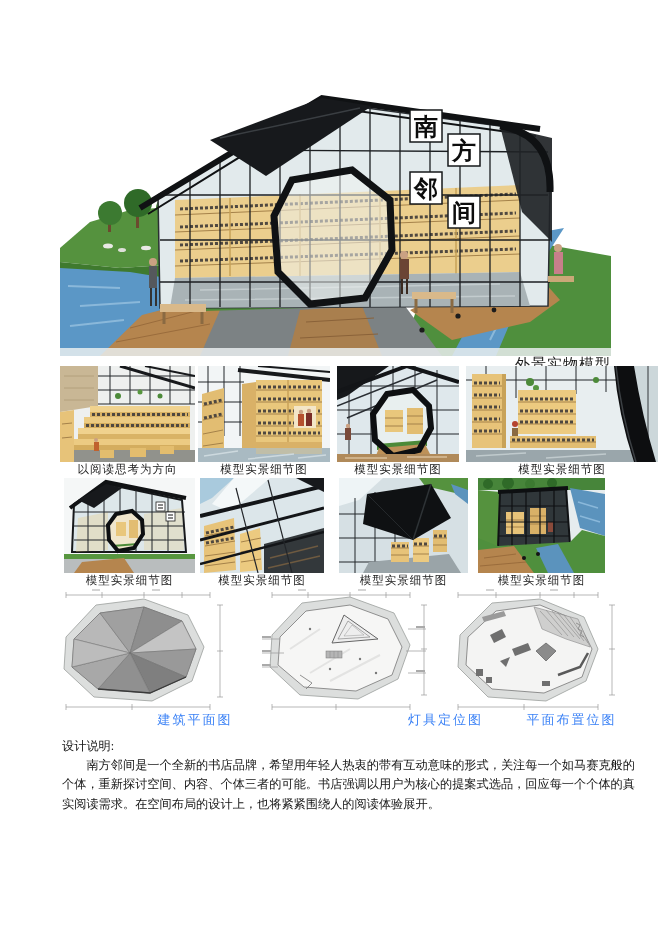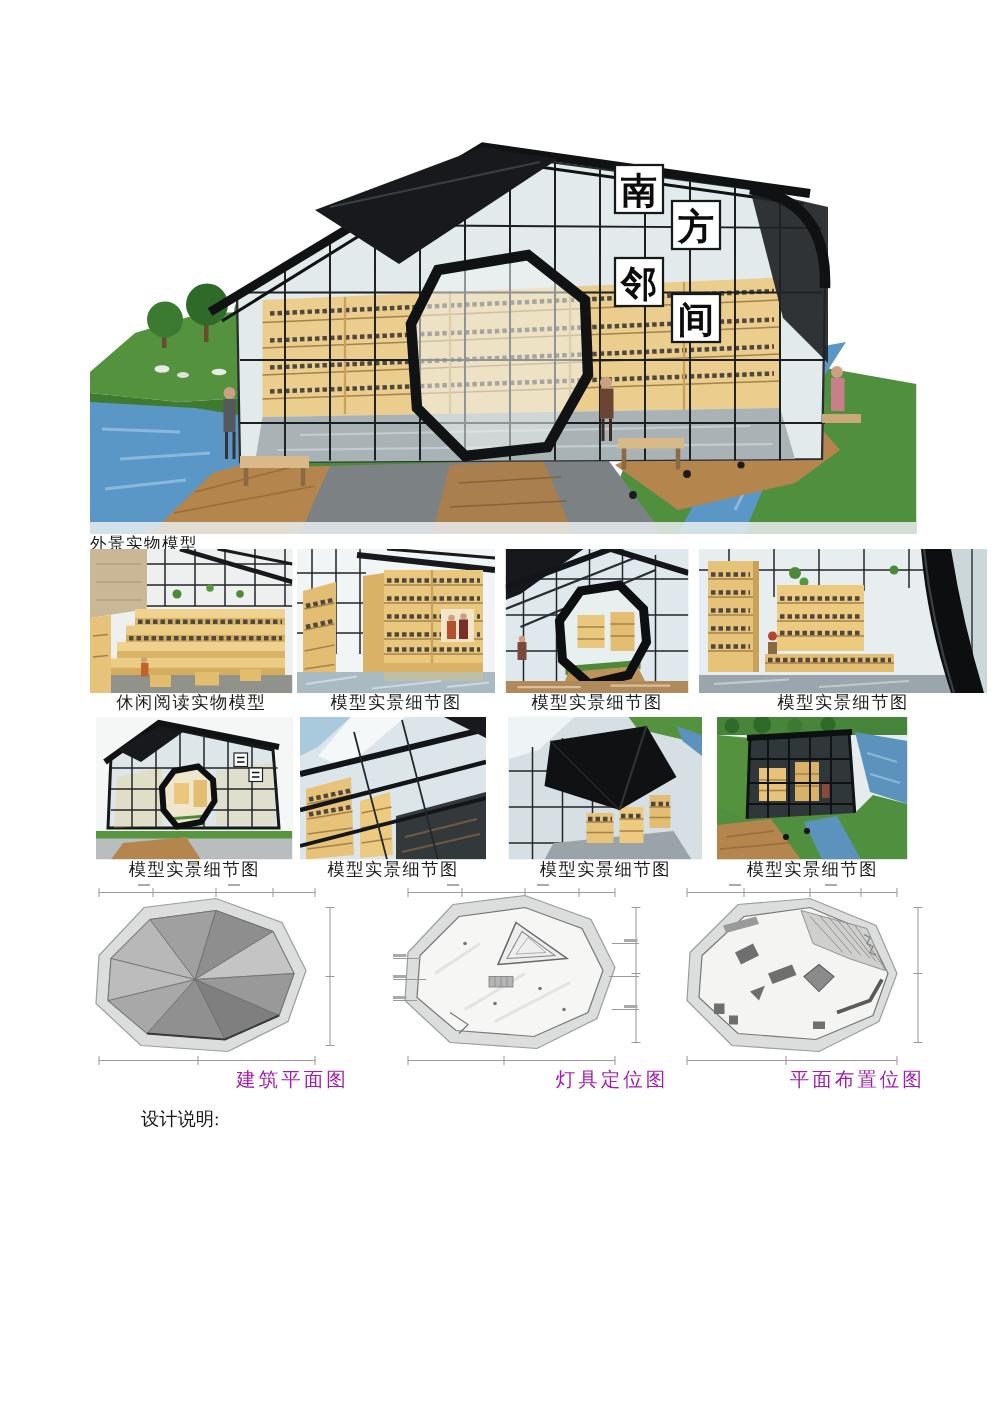--- a/index.html
+++ b/index.html
@@ -2,23 +2,23 @@
 <html><head>
 <meta charset="utf-8">
 <style>
   html,body{margin:0;padding:0;background:#ffffff;}
   .board{position:relative;width:668px;height:946px;background:#ffffff;overflow:hidden;
          font-family:"Liberation Serif","DejaVu Serif",serif;color:#161616;}
   .abs{position:absolute;}
   .th{position:absolute;overflow:hidden;background:#e9edee;}
   .th svg{display:block;width:100%;height:100%;}
   .cap{position:absolute;font-size:11.5px;line-height:14px;color:#1b1b1b;text-align:center;letter-spacing:1px;white-space:nowrap;}
-  .hero-cap{position:absolute;left:60px;top:355px;width:551px;font-size:11px;color:#1b1b1b;letter-spacing:1px;}
-  .plancap{position:absolute;top:711px;font-size:13px;color:#a21caf;text-align:center;letter-spacing:2px;}
-  .desc{position:absolute;left:62px;top:737px;width:573px;font-size:12.2px;line-height:19.2px;text-align:justify;color:#151515;margin-left:32px;}
+  .hero-cap{position:absolute;left:60px;top:355px;width:551px;text-align:right;font-size:15px;color:#1b1b1b;letter-spacing:1px;}
+  .plancap{position:absolute;top:711px;font-size:13px;color:#3b82f6;text-align:center;letter-spacing:2px;}
+  .desc{position:absolute;left:62px;top:737px;width:573px;font-size:12.2px;line-height:19.2px;text-align:justify;color:#151515;}
   .desc p{margin:0;text-indent:2em;}
   .desc .head{text-indent:0;}
   
   .mull{stroke:#1c1f22;stroke-width:1.3;fill:none;}
   .mull2{stroke:#23262a;stroke-width:1;fill:none;}
   .shelfline{stroke:#a5824a;stroke-width:1;fill:none;}
   .books{stroke:#4f4840;stroke-width:3;stroke-dasharray:3 2;fill:none;}
   .dim{stroke:#9a9a9a;stroke-width:.7;fill:none;}
   .planedge{stroke:#6a6a6a;stroke-width:.5;}
 </style>
@@ -226,21 +226,21 @@
         <circle cx="49" cy="58" r="3" fill="#b5432e"></circle>
       <rect x="0" y="84" width="192" height="12" fill="#9aa6ab"></rect>
       <path d="M10,90 L60,87 M80,92 L140,88" stroke="#c0cacd" stroke-width="1.5"></path>
       <rect x="168" y="0" width="24" height="96" fill="#ccd7da"></rect>
       <path d="M182,0 V96" stroke="#33373b" stroke-width="1"></path>
       <path d="M148,0 L168,0 Q176,50 190,96 L168,96 Q152,48 148,0 Z" fill="#0d0e10"></path>
       <path d="M150,0 Q155,48 170,96" stroke="#3c4044" stroke-width="1.5" fill="none"></path>
     </svg>
   </div>
 
-  <div class="cap" style="left:60px;top:462px;width:135px;">休闲阅读实物模型</div>
+  <div class="cap" style="left:60px;top:462px;width:135px;">以阅读思考为方向</div>
   <div class="cap" style="left:198px;top:462px;width:132px;">模型实景细节图</div>
   <div class="cap" style="left:337px;top:462px;width:122px;">模型实景细节图</div>
   <div class="cap" style="left:466px;top:462px;width:192px;">模型实景细节图</div>
 
   <div class="th" style="left:64px;top:478px;width:131px;height:95px;">
     <svg viewBox="0 0 131 95">
       <rect width="131" height="95" fill="#f5f7f7"></rect>
       <rect x="0" y="80" width="131" height="15" fill="#b9bdbe"></rect>
       <rect x="0" y="76" width="131" height="5" fill="#57963f"></rect>
       <polygon points="18,84 60,80 70,95 10,95" fill="#b5854e"></polygon>
@@ -404,20 +404,21 @@
       <polygon points="54,72 64,68 60,78" fill="#6f6f6f"></polygon>
       <path d="M112,86 L134,78 L142,64" stroke="#5a5a5a" stroke-width="2.5" fill="none"></path>
       <rect x="30" y="80" width="7" height="7" fill="#6f6f6f"></rect>
         <rect x="40" y="88" width="6" height="6" fill="#6f6f6f"></rect>
         <rect x="96" y="92" width="8" height="5" fill="#6f6f6f"></rect>
       <path d="M130,34 l4,2 -2,4 4,2 -2,4 4,2" stroke="#777" stroke-width=".7" fill="none"></path>
     </svg>
   </div>
 
   <div class="plancap" style="left:120px;width:150px;">建筑平面图</div>
-  <div class="plancap" style="left:333px;width:150px;">灯具定位图</div>
+  <div class="plancap" style="left:333px;width:150px;text-align:right;">灯具定位图</div>
   <div class="plancap" style="left:494px;width:155px;text-align:center;">平面布置位图</div>
 
   <div class="desc">
     <p class="head">设计说明:</p>
+    <p>南方邻间是一个全新的书店品牌，希望用年轻人热衷的带有互动意味的形式，关注每一个如马赛克般的个体，重新探讨空间、内容、个体三者的可能。书店强调以用户为核心的提案式选品，回应每一个个体的真实阅读需求。在空间布局的设计上，也将紧紧围绕人的阅读体验展开。</p>
   </div>
 
 </div>
 
 </body></html>

